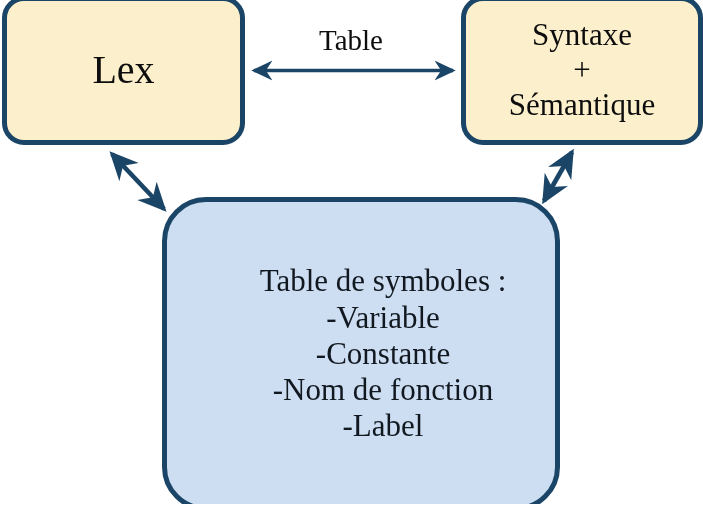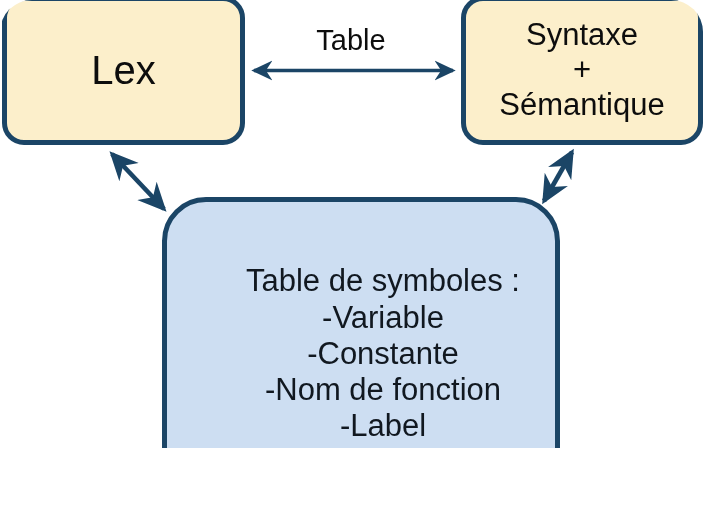--- a/index.html
+++ b/index.html
@@ -3,25 +3,24 @@
 <meta charset="utf-8">
 <style>
   html, body {
     margin: 0;
     padding: 0;
     background: #ffffff;
   }
   #canvas {
     position: relative;
     width: 703px;
-    height: 448px;
+    height: 504px;
     background: #ffffff;
     overflow: hidden;
-    font-family: Liberation Sans, sans-serif;
-    border-radius: 32px;
+    font-family: Liberation Serif, serif;
   }
   .node {
     position: absolute;
     box-sizing: border-box;
     display: flex;
     align-items: center;
     justify-content: center;
     text-align: center;
     color: #0d0d0d;
     line-height: 1.12;

